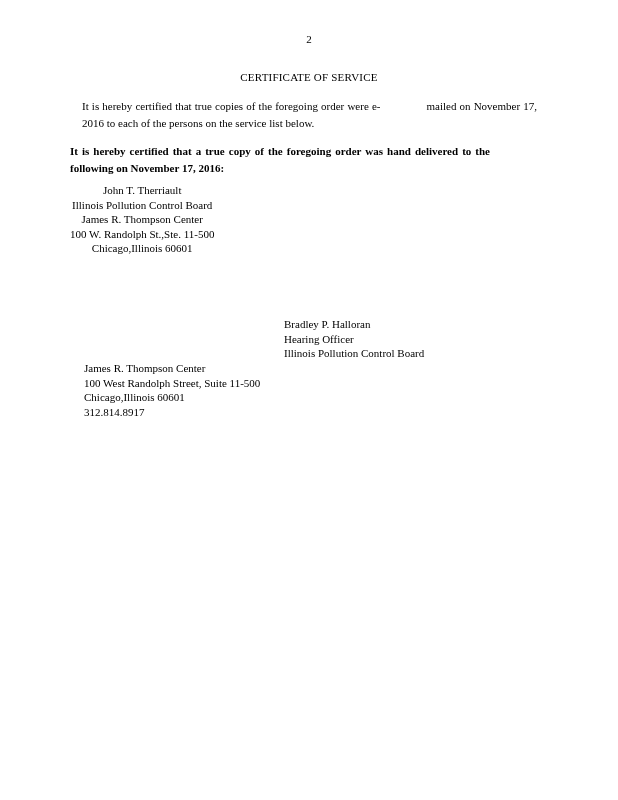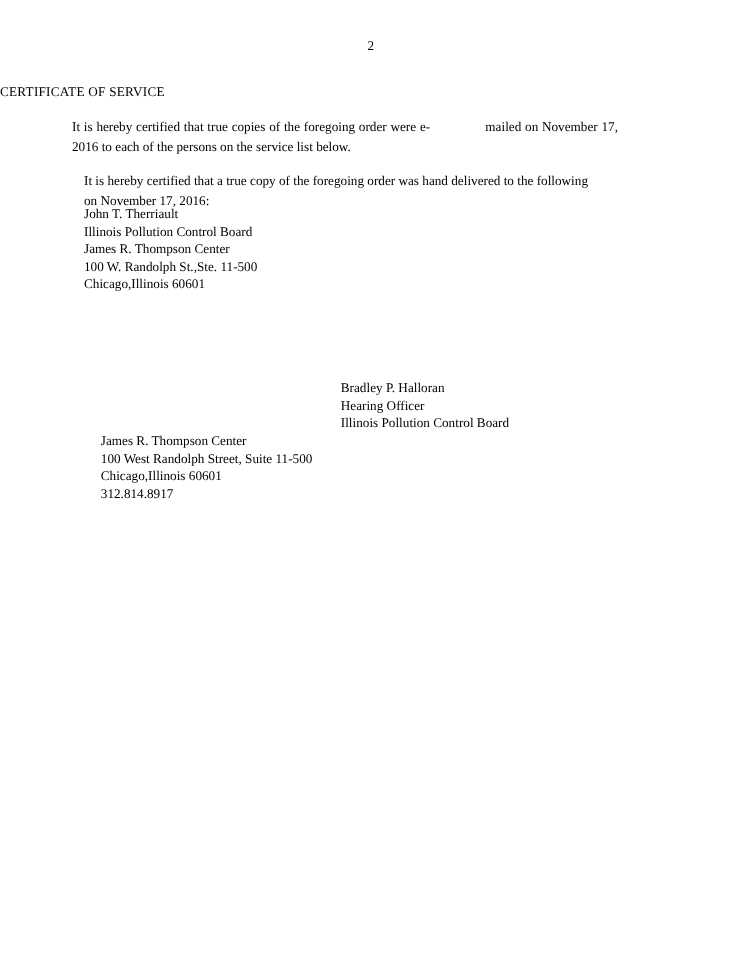--- a/index.html
+++ b/index.html
@@ -27,48 +27,51 @@
     left: 0;
     width: 618px;
     text-align: center;
     font-size: 11px;
   }
   .doc-title {
     position: absolute;
     top: 71px;
     left: 0;
     width: 618px;
+    text-align: center;
     font-size: 11px;
     letter-spacing: 0.2px;
   }
   .para {
     position: absolute;
     font-size: 11px;
     line-height: 17px;
     text-align: justify;
   }
   .para-1 {
     top: 98px;
-    left: 60px;
+    left: 82px;
     width: 455px;
   }
   .para-2 {
     top: 143px;
     left: 70px;
     width: 420px;
+    font-weight: bold;
   }
   .addr-block {
     position: absolute;
     font-size: 11px;
     line-height: 14.5px;
     white-space: pre-line;
   }
   .addr-recipient {
-    top: 172px;
+    top: 183px;
     left: 70px;
+    text-align: center;
   }
   .addr-signer {
     top: 317px;
     left: 284px;
   }
   .addr-office {
     top: 361px;
     left: 84px;
   }
   .gap-wide { display: inline-block; width: 46px; }

